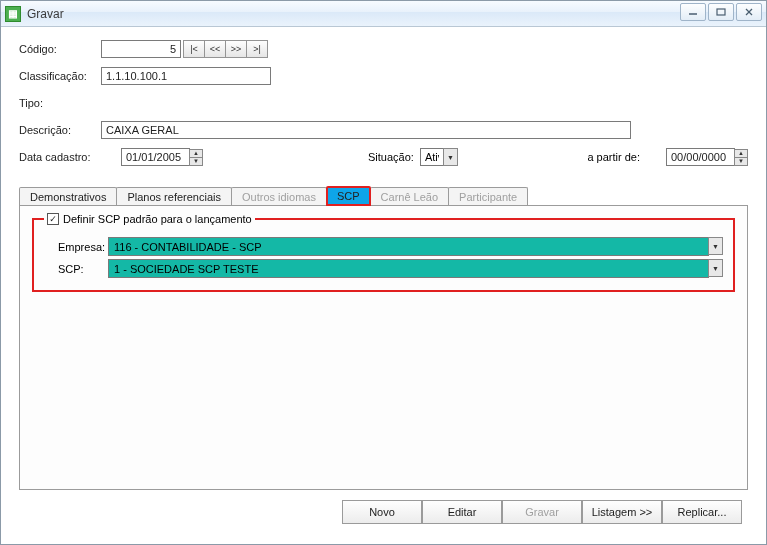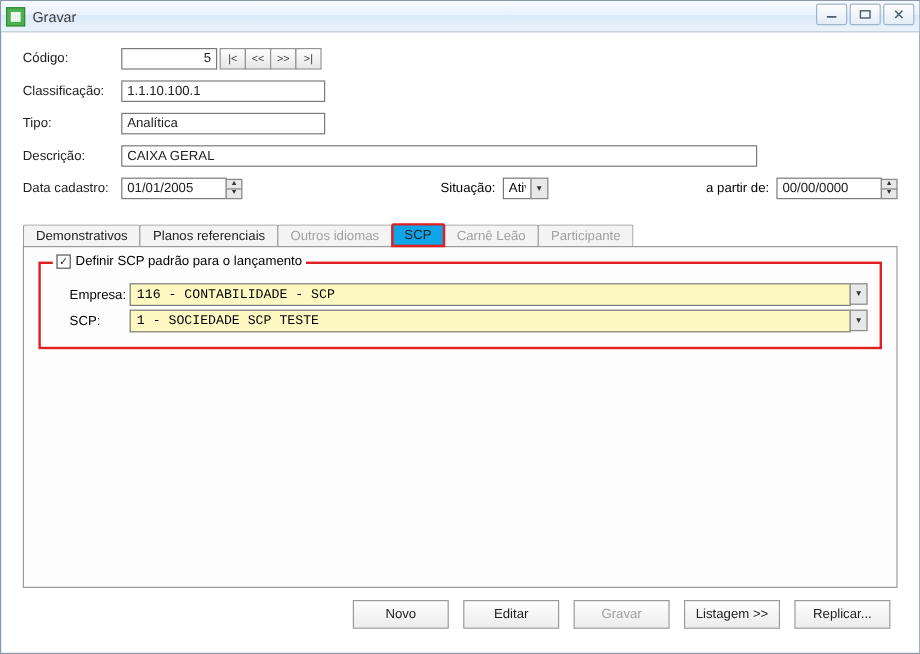--- a/index.html
+++ b/index.html
@@ -84,21 +84,21 @@
     padding: 0 4px;
     font-size: 11px;
     font-family: inherit;
     color: #222;
   }
   .field.right { text-align: right; }
   .field-codigo { width: 80px; }
   .field-class { width: 170px; }
   .field-tipo { width: 170px; }
   .field-desc { width: 530px; }
-  .field-data { width: 88px; }
+  .field-data { width: 69px; margin-left: 20px; }
   .nav-btns { display: flex; margin-left: 3px; }
   .navb {
     width: 22px; height: 18px;
     border: 1px solid #949494;
     background: linear-gradient(to bottom,#fefefe,#e6e6e6);
     display: flex; align-items: center; justify-content: center;
     font-size: 9px;
     color: #333;
     cursor: pointer;
     margin-left: -1px;
@@ -221,30 +221,29 @@
   .inner-lbl { width: 64px; text-align: left; padding-left: 14px; }
   .wide-select {
     display: flex;
     flex: 1;
     align-items: stretch;
     height: 19px;
   }
   .wide-select .sf {
     flex: 1;
     border: 1px solid #7a7a7a;
-    background: #fef9c3;
+    background: #14b8a6;
     height: 19px;
     padding: 0 5px;
     font-size: 11px;
-    font-family: Liberation Mono, monospace;
   }
   .footer {
     display: flex;
     justify-content: flex-end;
-    gap: 12px;
+    gap: 0;
     padding: 10px 6px 14px 0;
   }
   .btn {
     width: 80px; height: 24px;
     border: 1px solid #9a9a9a;
     background: linear-gradient(to bottom,#fefefe,#ececec);
     font-size: 11px;
     font-family: inherit;
     cursor: pointer;
     display: flex;
@@ -294,21 +293,20 @@
       </div>
     </div>
 
     <div class="form-row">
       <span class="lbl">Classificação:</span>
       <input class="field field-class" value="1.1.10.100.1" style="">
     </div>
 
     <div class="form-row">
       <span class="lbl">Tipo:</span>
-      <input class="field field-tipo" value="Analítica" style="">
     </div>
 
     <div class="form-row">
       <span class="lbl">Descrição:</span>
       <input class="field field-desc" value="CAIXA GERAL" style="">
     </div>
 
     <div class="form-row row-situ">
       <span class="lbl">Data cadastro:</span>
       <input class="field field-data" value="01/01/2005" style="">

